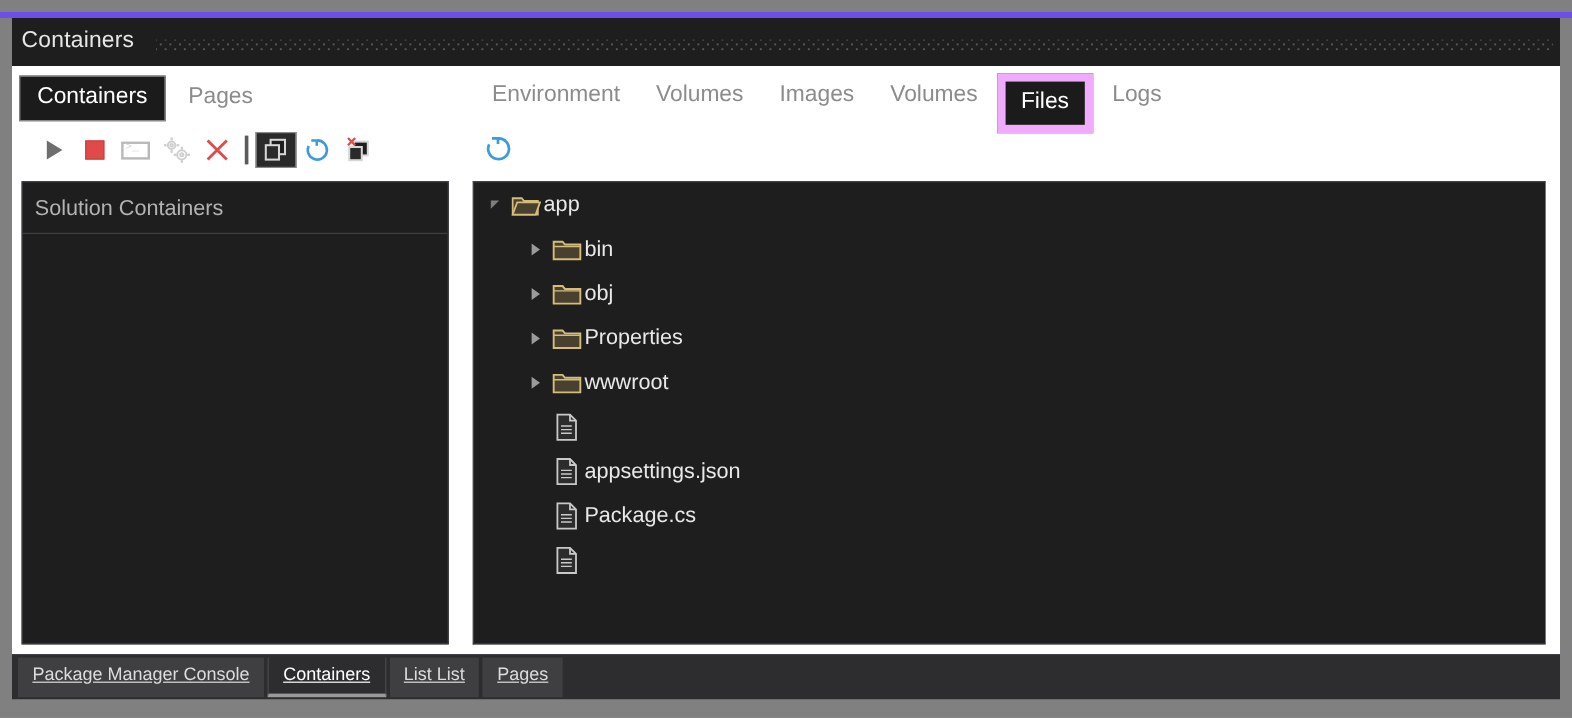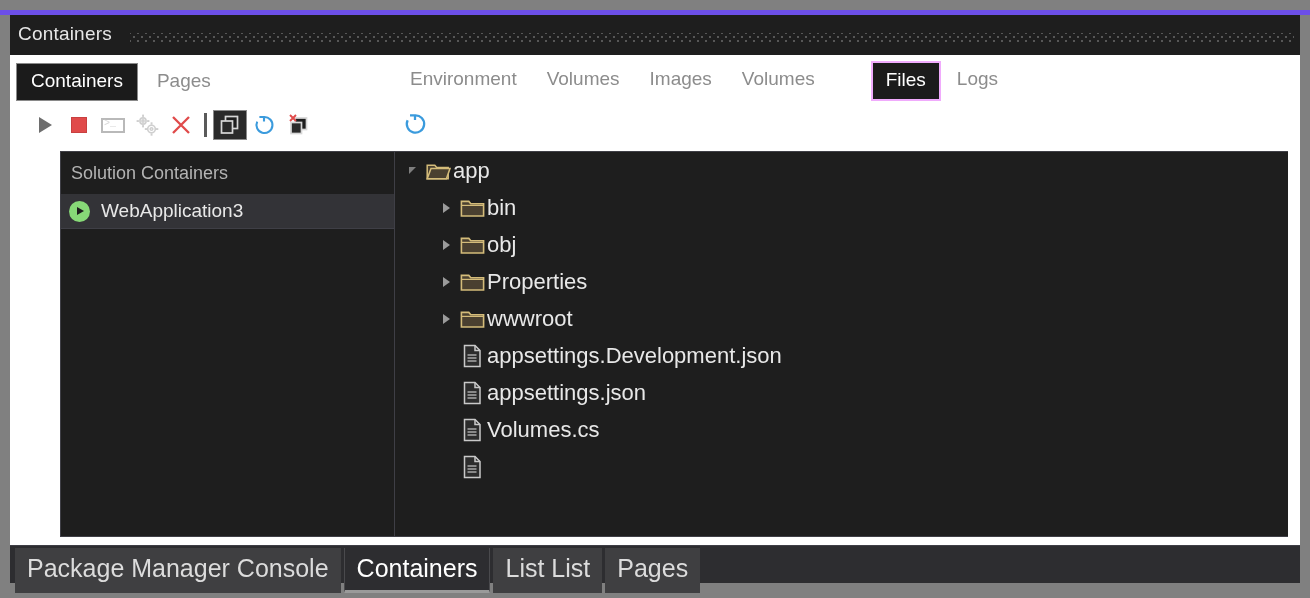--- a/index.html
+++ b/index.html
@@ -137,21 +137,20 @@
   }
 
   
   #solution-box {
     position: absolute;
     left: 8px; top: 96px;
     width: 356px; height: 386px;
     border: 1px solid #3f3f46;
     background: #1e1e1e;
     overflow: hidden;
-    margin-left: 42px;
   }
   #solution-header {
     padding: 11px 10px 10px;
     font-size: 18px;
     color: #b3b3b3;
     white-space: nowrap;
   }
   .container-row {
     height: 34px;
     display: flex; align-items: center;
@@ -196,23 +195,22 @@
   .detail-tab {
     padding: 6px 13px 8px;
     font-size: 19px;
     color: #8c8c8c;
     white-space: nowrap;
     border: 1px solid transparent;
     cursor: default;
   }
   .detail-tab.sel {
     color: #ffffff;
-    border: 2px solid #f0abfc;
+    border: 7px solid #f0abfc;
     background: #1b1b1b;
-    margin-left: 40px;
   }
 
   #right-toolbar {
     position: absolute;
     left: 16px; top: 52px;
     height: 34px;
     display: flex; align-items: center;
   }
 
   #tree-box {
@@ -223,21 +221,21 @@
     border-right: none;
     background: #1e1e1e;
     overflow: hidden;
   }
   .tree-row {
     height: 37px;
     display: flex; align-items: center;
     cursor: default;
     white-space: nowrap;
   }
-  .tree-label { font-size: 22px; color: #e8e8e8; }
+  .tree-label { font-size: 18px; color: #e8e8e8; }
   .expander {
     width: 22px; height: 37px;
     display: flex; align-items: center; justify-content: center;
     flex: none;
   }
   .tri-right {
     width: 0; height: 0;
     border-left: 7px solid #9b9b9b;
     border-top: 5px solid transparent;
     border-bottom: 5px solid transparent;
@@ -262,26 +260,27 @@
     border-top: 1px solid #3f3f46;
   }
   #bottom-tabs {
     position: absolute;
     left: 5px; top: 2px;
     display: flex; align-items: flex-end;
     gap: 3px;
   }
   .bottom-tab {
     padding: 6px 12px 7px;
-    font-size: 25px;
+    font-size: 15px;
     color: #dcdcdc;
     background: #3f3f41;
     white-space: nowrap;
     cursor: default;
     border-bottom: 3px solid transparent;
+    text-decoration: underline;
   }
   .bottom-tab.sel {
     background: #2d2d30;
     color: #ffffff;
     border-bottom: 3px solid #9a9a9a;
     border-left: 1px solid #4a4a4d;
     border-right: 1px solid #4a4a4d;
   }
 </style>
 </head>
@@ -371,26 +370,20 @@
             <rect x="10" y="5" width="11.5" height="11.5" fill="#1e1e1e" stroke="#d7d7d7" stroke-width="1.7"></rect>
             <rect x="6" y="9.5" width="10.5" height="11" fill="#2a2a2a" stroke="#d7d7d7" stroke-width="1.7"></rect>
             <path d="M5 2 L11 8 M11 2 L5 8" stroke="#e04a4a" stroke-width="1.9" fill="none"></path>
           </svg>
         </div>
       </div>
 
       <div id="solution-box">
         <div id="solution-header">Solution Containers</div>
 
-        <div class="container-row">
-          <span class="run-dot">
-              <i></i>
-            </span>
-          <span class="container-name">WebApplication3</span>
-        </div>
 
         <div id="row-divider"></div>
       </div>
     </div>
 
     <div id="right-pane">
 
       <div class="detail-tabs">
         <div class="detail-tab">
           <span>Environment</span>
@@ -495,21 +488,20 @@
             <svg width="21" height="24" viewBox="0 0 21 24">
               <path d="M2.5 1.5 h10.5 l5 5 v16 h-15.5 z" fill="#2c2c2c" stroke="#c9c9c9" stroke-width="1.5"></path>
               <path d="M13 1.5 v5 h5" fill="none" stroke="#c9c9c9" stroke-width="1.5"></path>
               <g stroke="#c9c9c9" stroke-width="1.2">
                 <path d="M5.5 11 h9"></path>
                   <path d="M5.5 14 h9"></path>
                   <path d="M5.5 17 h9"></path>
               </g>
             </svg>
           </span>
-          <span class="tree-label">appsettings.Development.json</span>
         </div>
 
         <div class="tree-row" style="padding-left:40px">
           <span class="expander"></span>
           <span class="icon-slot">
             <svg width="21" height="24" viewBox="0 0 21 24">
               <path d="M2.5 1.5 h10.5 l5 5 v16 h-15.5 z" fill="#2c2c2c" stroke="#c9c9c9" stroke-width="1.5"></path>
               <path d="M13 1.5 v5 h5" fill="none" stroke="#c9c9c9" stroke-width="1.5"></path>
               <g stroke="#c9c9c9" stroke-width="1.2">
                 <path d="M5.5 11 h9"></path>
@@ -528,21 +520,21 @@
             <svg width="21" height="24" viewBox="0 0 21 24">
               <path d="M2.5 1.5 h10.5 l5 5 v16 h-15.5 z" fill="#2c2c2c" stroke="#c9c9c9" stroke-width="1.5"></path>
               <path d="M13 1.5 v5 h5" fill="none" stroke="#c9c9c9" stroke-width="1.5"></path>
               <g stroke="#c9c9c9" stroke-width="1.2">
                 <path d="M5.5 11 h9"></path>
                   <path d="M5.5 14 h9"></path>
                   <path d="M5.5 17 h9"></path>
               </g>
             </svg>
           </span>
-          <span class="tree-label">Volumes.cs</span>
+          <span class="tree-label">Package.cs</span>
         </div>
 
         <div class="tree-row" style="padding-left:40px">
           <span class="expander"></span>
           <span class="icon-slot">
             <svg width="21" height="24" viewBox="0 0 21 24">
               <path d="M2.5 1.5 h10.5 l5 5 v16 h-15.5 z" fill="#2c2c2c" stroke="#c9c9c9" stroke-width="1.5"></path>
               <path d="M13 1.5 v5 h5" fill="none" stroke="#c9c9c9" stroke-width="1.5"></path>
               <g stroke="#c9c9c9" stroke-width="1.2">
                 <path d="M5.5 11 h9"></path>

